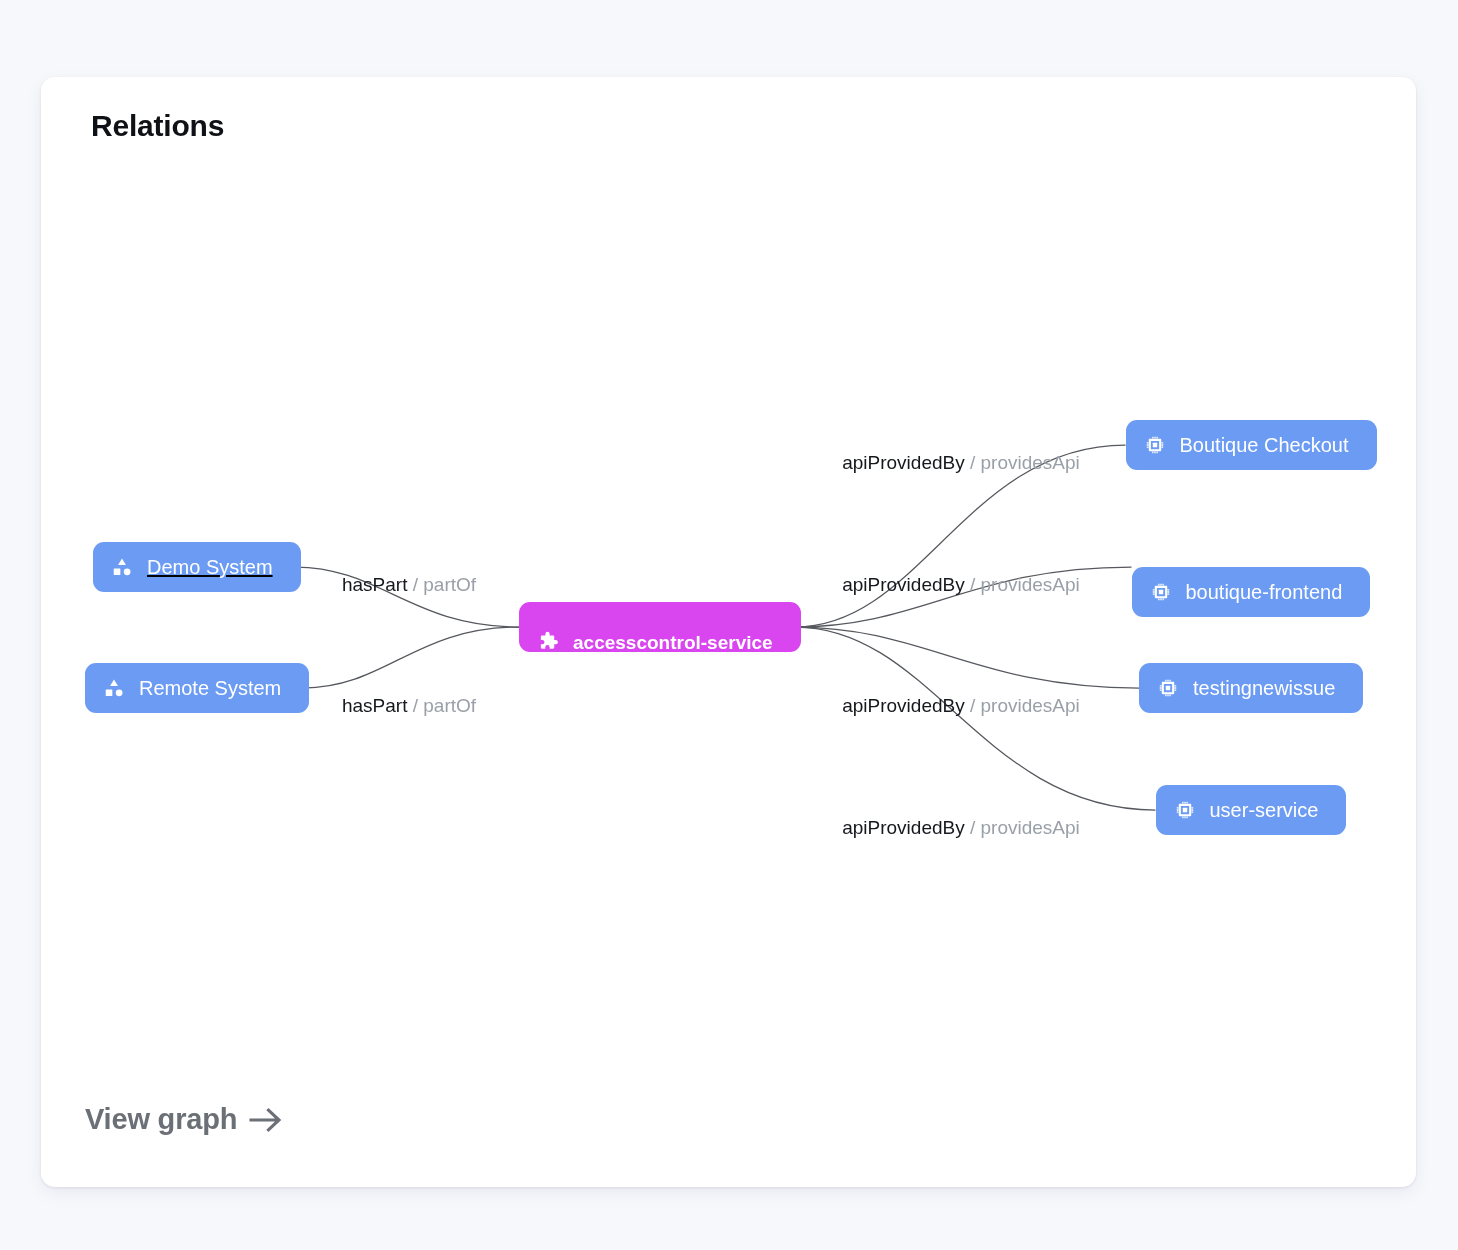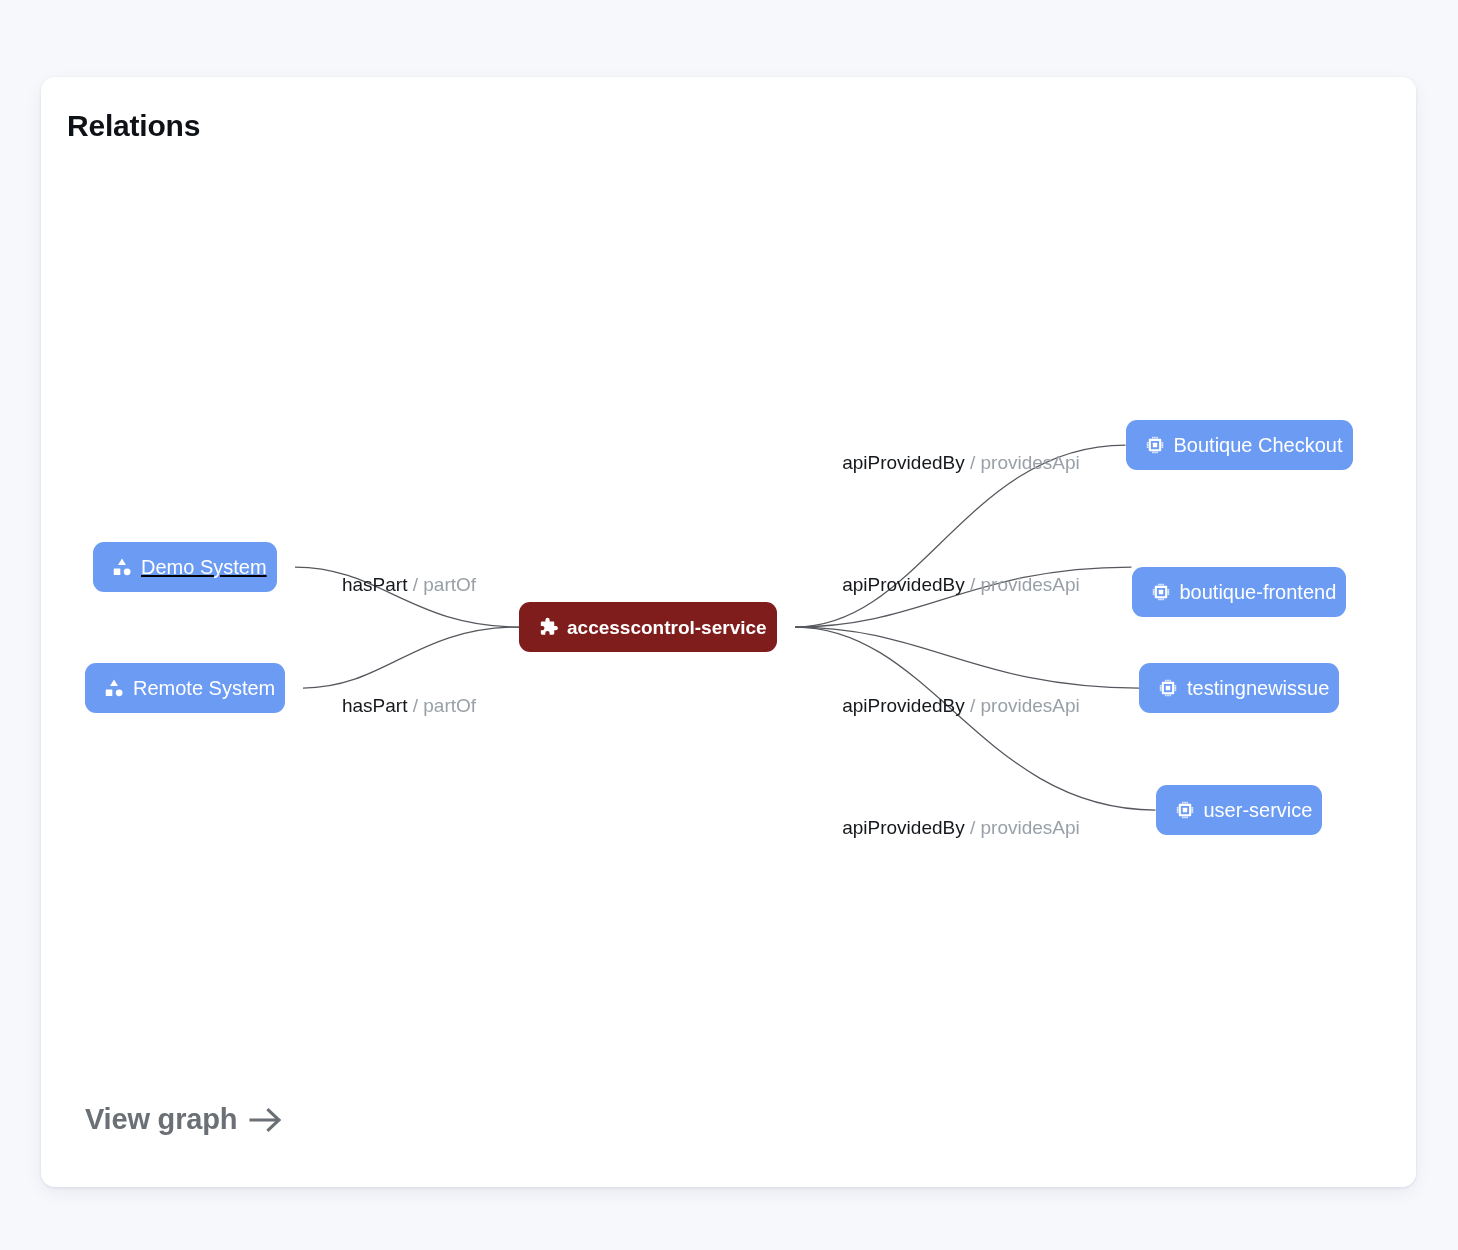--- a/index.html
+++ b/index.html
@@ -27,21 +27,21 @@
     width: 1375px;
     height: 1110px;
     background: #ffffff;
     border-radius: 14px;
     box-shadow: 0 1px 3px rgba(20,25,60,0.09),
                 0 6px 18px rgba(20,25,60,0.06);
   }
 
   .card-title {
     position: absolute;
-    left: 26px;
+    left: 50px;
     top: 32px;
     font-size: 30px;
     font-weight: bold;
     color: #0e1116;
     letter-spacing: -0.2px;
   }
 
   
   .graph {
     position: absolute;
@@ -64,35 +64,36 @@
     fill: none;
     stroke: #55585e;
     stroke-width: 1.25px;
   }
 
   
   .node {
     position: absolute;
     display: flex;
     align-items: center;
-    gap: 8px;
+    gap: 14px;
     height: 50px;
-    padding: 0 10px 0 18px;
+    padding: 0 28px 0 18px;
     border-radius: 11px;
     white-space: nowrap;
     cursor: pointer;
   }
 
   .node.kind-system,
   .node.kind-component {
     background: #6b9bf2;
   }
 
   .node.kind-api {
-    background: #7f1d1d;
+    background: #d946ef;
+    align-items: flex-end;
   }
 
   .node-label {
     font-size: 20px;
     color: #ffffff;
     line-height: 1;
   }
 
   .node.kind-api .node-label {
     font-weight: bold;

